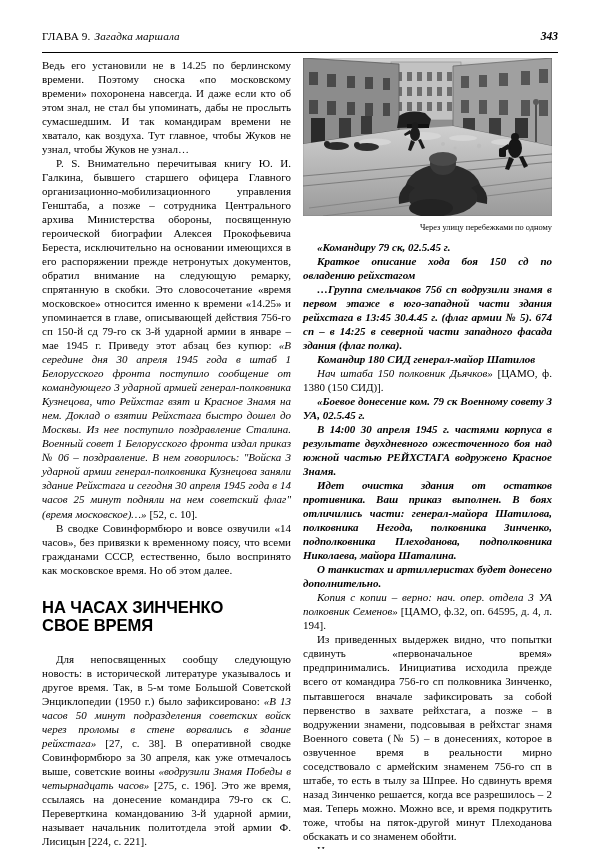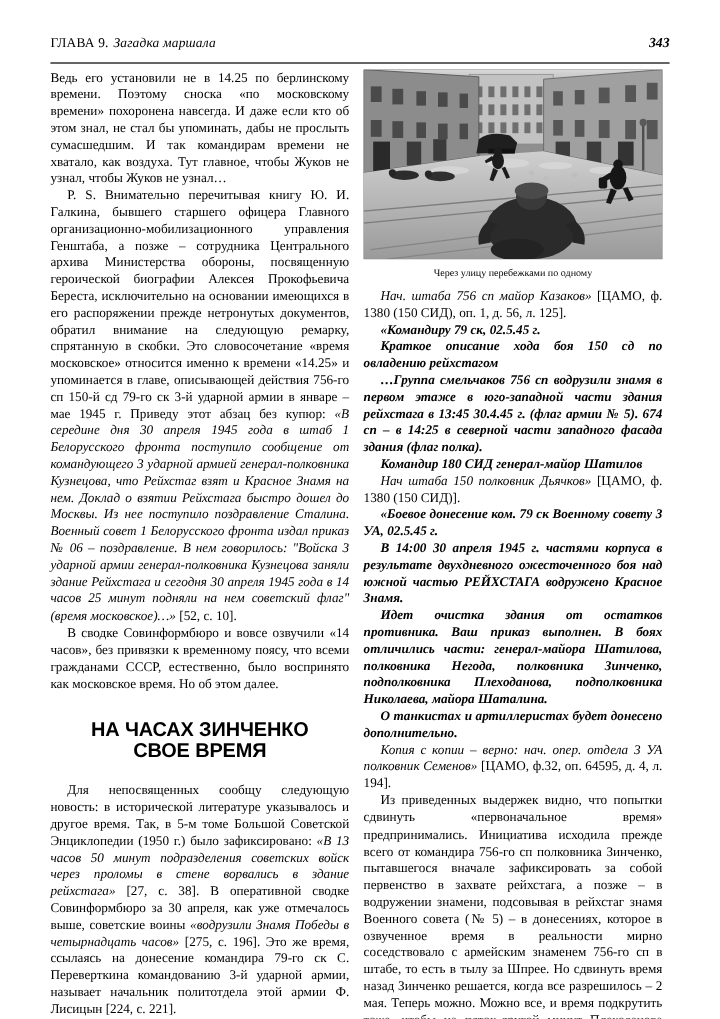--- a/index.html
+++ b/index.html
@@ -75,40 +75,40 @@
   p.it   { font-style: italic; font-weight: bold; }
 
   
   .sect-head {
     font-family: "Liberation Sans", "DejaVu Sans", sans-serif;
     font-weight: bold;
     font-size: 16.6px;
     line-height: 18.5px;
     letter-spacing: -0.1px;
     margin: 22px 0 16px 0;
-    text-align: center;
+    text-align: left;
   }
   .sect-head-l2 { display: block; }
 
   
   .photo-wrap {
     width: 249px;
     margin: 0 0 7px 0;
   }
   .photo {
     position: relative;
     width: 249px;
     height: 158px;
     overflow: hidden;
     background: #6e6e6e;
   }
   .photo svg { display: block; }
   .caption {
     font-size: 8.4px;
-    text-align: center;
+    text-align: right;
     margin-top: 6px;
     line-height: 11px;
   }
 </style>
 </head>
 <body>
 
 <div class="page">
 
   <div class="runhead">
@@ -274,21 +274,20 @@
 
           <rect x="232" y="46" width="2" height="38" fill="#4f4f4f"></rect>
           <circle cx="233" cy="44" r="3" fill="#5a5a5a"></circle>
 
           <rect x="0" y="0" width="249" height="158" fill="none" stroke="#000000" stroke-width="0.5" opacity="0.25"></rect>
         </svg>
       </div>
       <div class="caption">Через улицу перебежками по одному</div>
     </div>
 
-    <p class="ind"><span style="font-style:italic">Нач. штаба 756 сп майор Казаков»</span><span> [ЦАМО, ф. 1380 (150 СИД), оп. 1, д. 56, л. 125].</span></p>
 
     <p class="ind it">«Командиру 79 ск, 02.5.45 г.</p>
     <p class="ind it">Краткое описание хода боя 150 сд по овладению рейхстагом</p>
     <p class="ind it">…Группа смельчаков 756 сп водрузили знамя в первом этаже в юго-западной части здания рейхстага в 13:45 30.4.45 г. (флаг армии № 5). 674 сп – в 14:25 в северной части западного фасада здания (флаг полка).</p>
     <p class="ind it">Командир 180 СИД генерал-майор Шатилов</p>
 
     <p class="ind"><span style="font-style:italic">Нач штаба 150 полковник Дьячков»</span><span> [ЦАМО, ф. 1380 (150 СИД)].</span></p>
 
     <p class="ind it">«Боевое донесение ком. 79 ск Военному совету 3 УА, 02.5.45 г.</p>
     <p class="ind it">В 14:00 30 апреля 1945 г. частями корпуса в результате двухдневного ожесточенного боя над южной частью РЕЙХСТАГА водружено Красное Знамя.</p>

